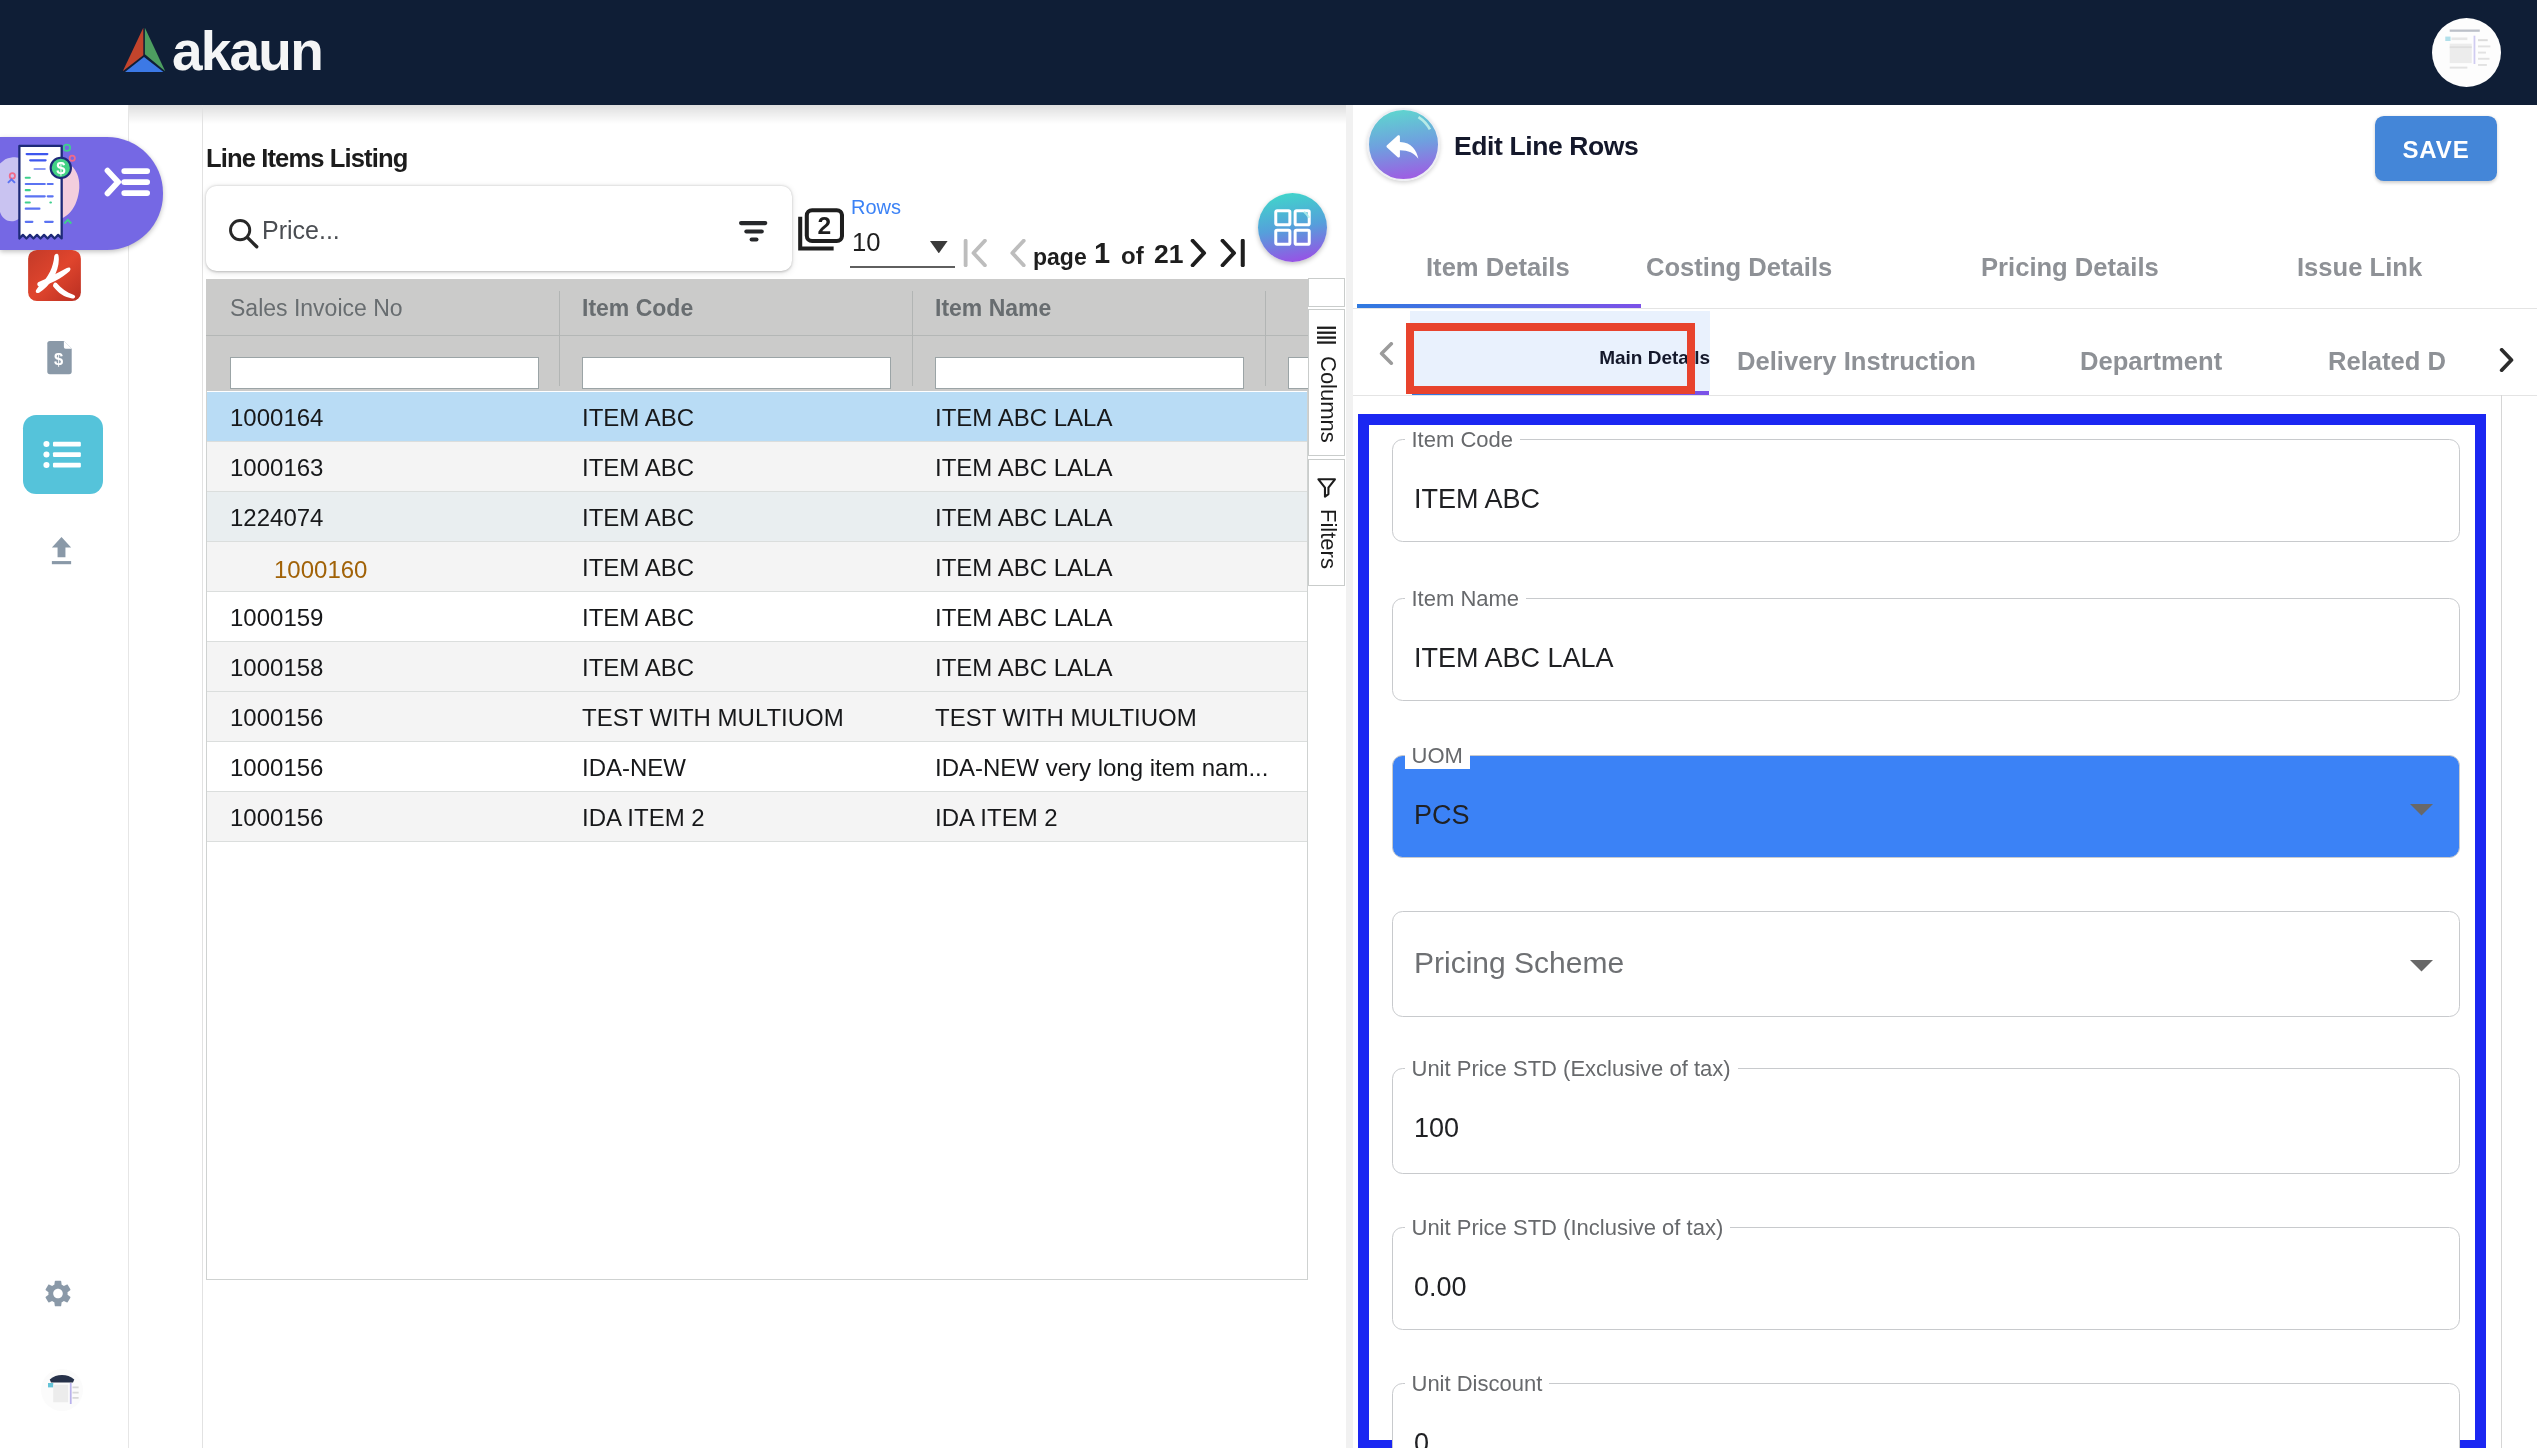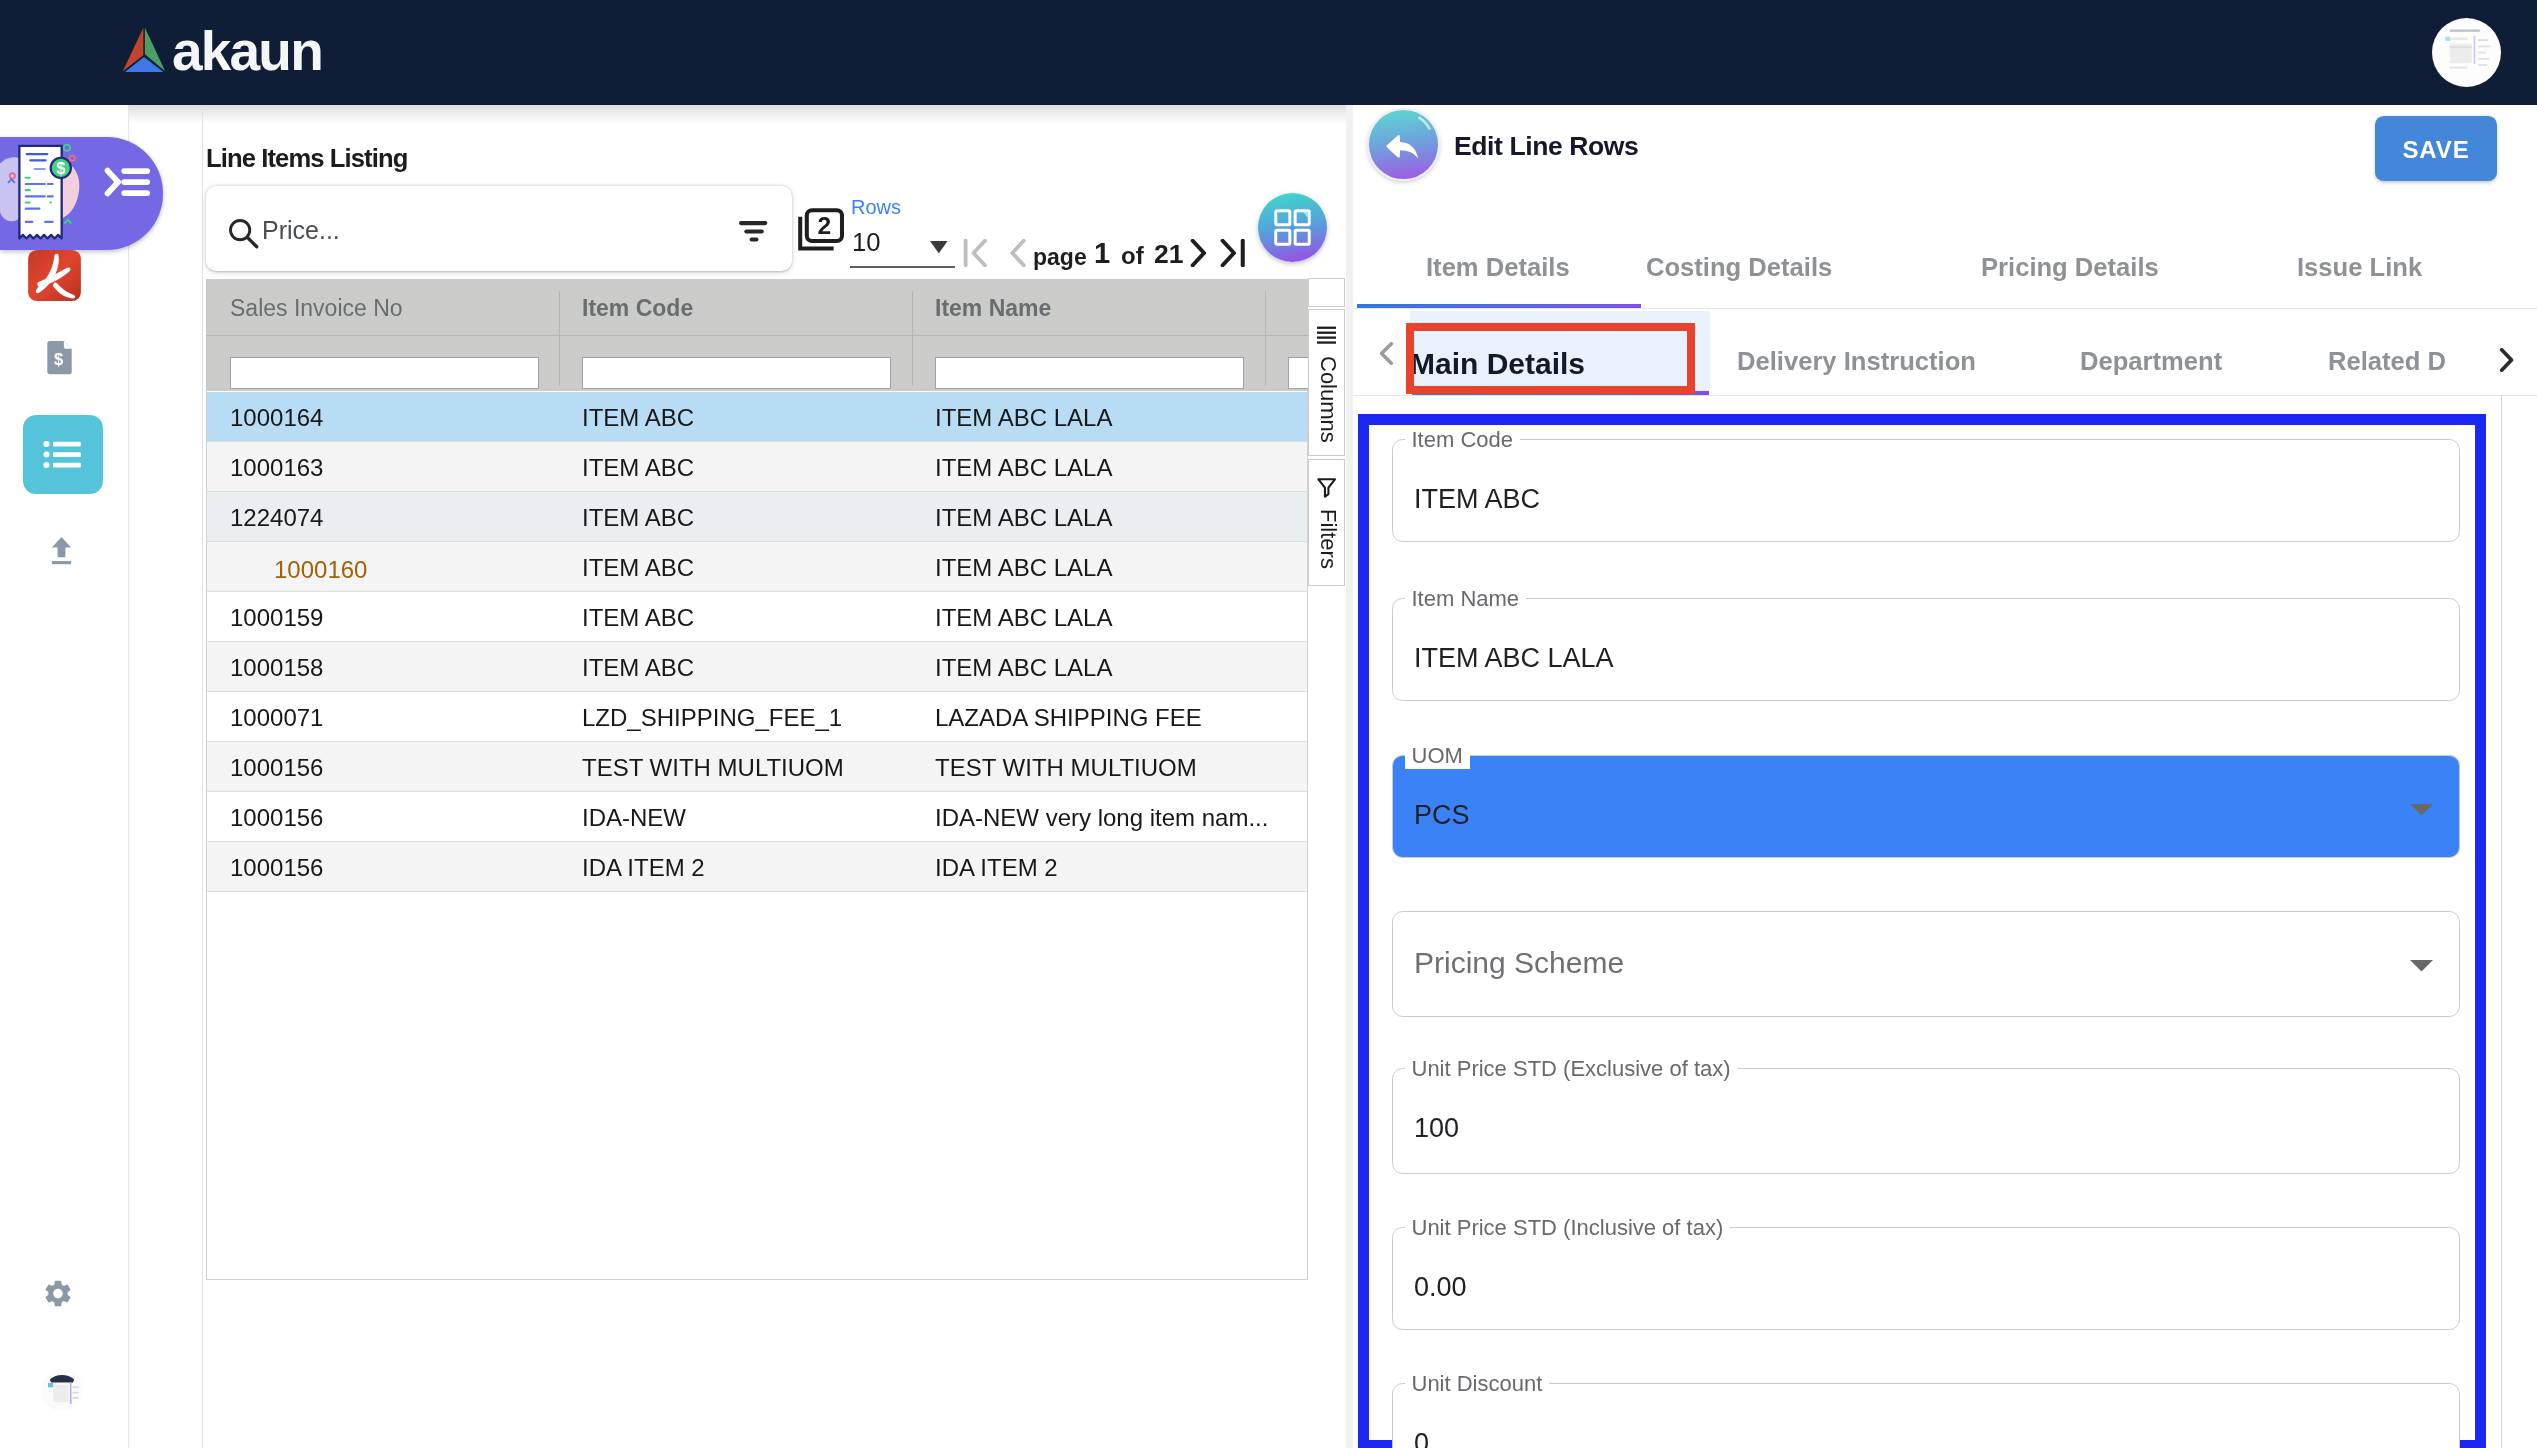--- a/index.html
+++ b/index.html
@@ -236,25 +236,20 @@
       <div style="position:relative;height:50px;background:#ffffff;border-bottom:0.9px solid #dbdedd;">
         <span style="position:absolute;left:23px;top:11.5px;font-size:24px;color:#17181a;">1000159</span>
         <span style="position:absolute;left:375px;top:11.5px;font-size:24px;color:#17181a;">ITEM ABC</span>
         <span style="position:absolute;left:728px;top:11.5px;font-size:24px;color:#17181a;">ITEM ABC LALA</span>
       </div>
       <div style="position:relative;height:50px;background:#f4f4f4;border-bottom:0.9px solid #dbdedd;">
         <span style="position:absolute;left:23px;top:11.5px;font-size:24px;color:#17181a;">1000158</span>
         <span style="position:absolute;left:375px;top:11.5px;font-size:24px;color:#17181a;">ITEM ABC</span>
         <span style="position:absolute;left:728px;top:11.5px;font-size:24px;color:#17181a;">ITEM ABC LALA</span>
       </div>
-      <div style="position:relative;height:50px;background:#ffffff;border-bottom:0.9px solid #dbdedd;">
-        <span style="position:absolute;left:23px;top:11.5px;font-size:24px;color:#17181a;">1000071</span>
-        <span style="position:absolute;left:375px;top:11.5px;font-size:24px;color:#17181a;">LZD_SHIPPING_FEE_1</span>
-        <span style="position:absolute;left:728px;top:11.5px;font-size:24px;color:#17181a;">LAZADA SHIPPING FEE</span>
-      </div>
       <div style="position:relative;height:50px;background:#f4f4f4;border-bottom:0.9px solid #dbdedd;">
         <span style="position:absolute;left:23px;top:11.5px;font-size:24px;color:#17181a;">1000156</span>
         <span style="position:absolute;left:375px;top:11.5px;font-size:24px;color:#17181a;">TEST WITH MULTIUOM</span>
         <span style="position:absolute;left:728px;top:11.5px;font-size:24px;color:#17181a;">TEST WITH MULTIUOM</span>
       </div>
       <div style="position:relative;height:50px;background:#ffffff;border-bottom:0.9px solid #dbdedd;">
         <span style="position:absolute;left:23px;top:11.5px;font-size:24px;color:#17181a;">1000156</span>
         <span style="position:absolute;left:375px;top:11.5px;font-size:24px;color:#17181a;">IDA-NEW</span>
         <span style="position:absolute;left:728px;top:11.5px;font-size:24px;color:#17181a;">IDA-NEW very long item nam...</span>
       </div>
@@ -300,21 +295,21 @@
   <div class="abs" style="left:1646px;top:253px;font-size:25.6px;font-weight:600;color:#8e9196;">Costing Details</div>
   <div class="abs" style="left:1981px;top:253px;font-size:25.6px;font-weight:600;color:#8e9196;">Pricing Details</div>
   <div class="abs" style="left:2297px;top:253px;font-size:25.6px;font-weight:600;color:#8e9196;">Issue Link</div>
   <div class="abs" style="left:1353px;top:308px;width:1185px;height:0.9px;background:#e4e4e4;"></div>
   <div class="abs" style="left:1357px;top:304px;width:284px;height:4.4px;background:linear-gradient(90deg,#2f7ae0,#7c52e8);"></div>
 
   <svg class="abs" style="left:1378px;top:342px;" width="16" height="23" viewBox="0 0 18 26">
     <path d="M15 2 L4 13 L15 24" stroke="#9b9b9b" stroke-width="4" stroke-linecap="round" stroke-linejoin="round" fill="none"></path>
   </svg>
   <div class="abs" style="left:1410px;top:311px;width:300px;height:80px;background:#e9f1fd;"></div>
-  <div class="abs" style="left:1410px;top:347px;width:300px;text-align:left;font-size:30px;font-weight:700;color:#14182b;">Main Details</div>
+  <div class="abs" style="left:1410px;top:347px;width:300px;text-align:right;font-size:19px;font-weight:700;color:#14182b;">Main Details</div>
   <div class="abs" style="left:1412px;top:391px;width:297px;height:4.4px;background:linear-gradient(90deg,#2f7ae0,#7c52e8);"></div>
   <div class="abs" style="left:1737px;top:347px;font-size:25.6px;font-weight:600;color:#8e9196;">Delivery Instruction</div>
   <div class="abs" style="left:2080px;top:347px;font-size:25.6px;font-weight:600;color:#8e9196;">Department</div>
   <div class="abs" style="left:2328px;top:347px;font-size:25.6px;font-weight:600;color:#8e9196;">Related D</div>
   <svg class="abs" style="left:2499px;top:348px;" width="16" height="24" viewBox="0 0 18 27">
     <path d="M3 2 L14 13.5 L3 25" stroke="#2c2c2c" stroke-width="4.2" stroke-linecap="round" stroke-linejoin="round" fill="none"></path>
   </svg>
   <div class="abs" style="left:1353px;top:395px;width:1185px;height:0.9px;background:#e4e4e4;"></div>
 
   <div class="abs" style="left:1406px;top:323px;width:289px;height:71px;border:8.8px solid #e8432d;"></div>

